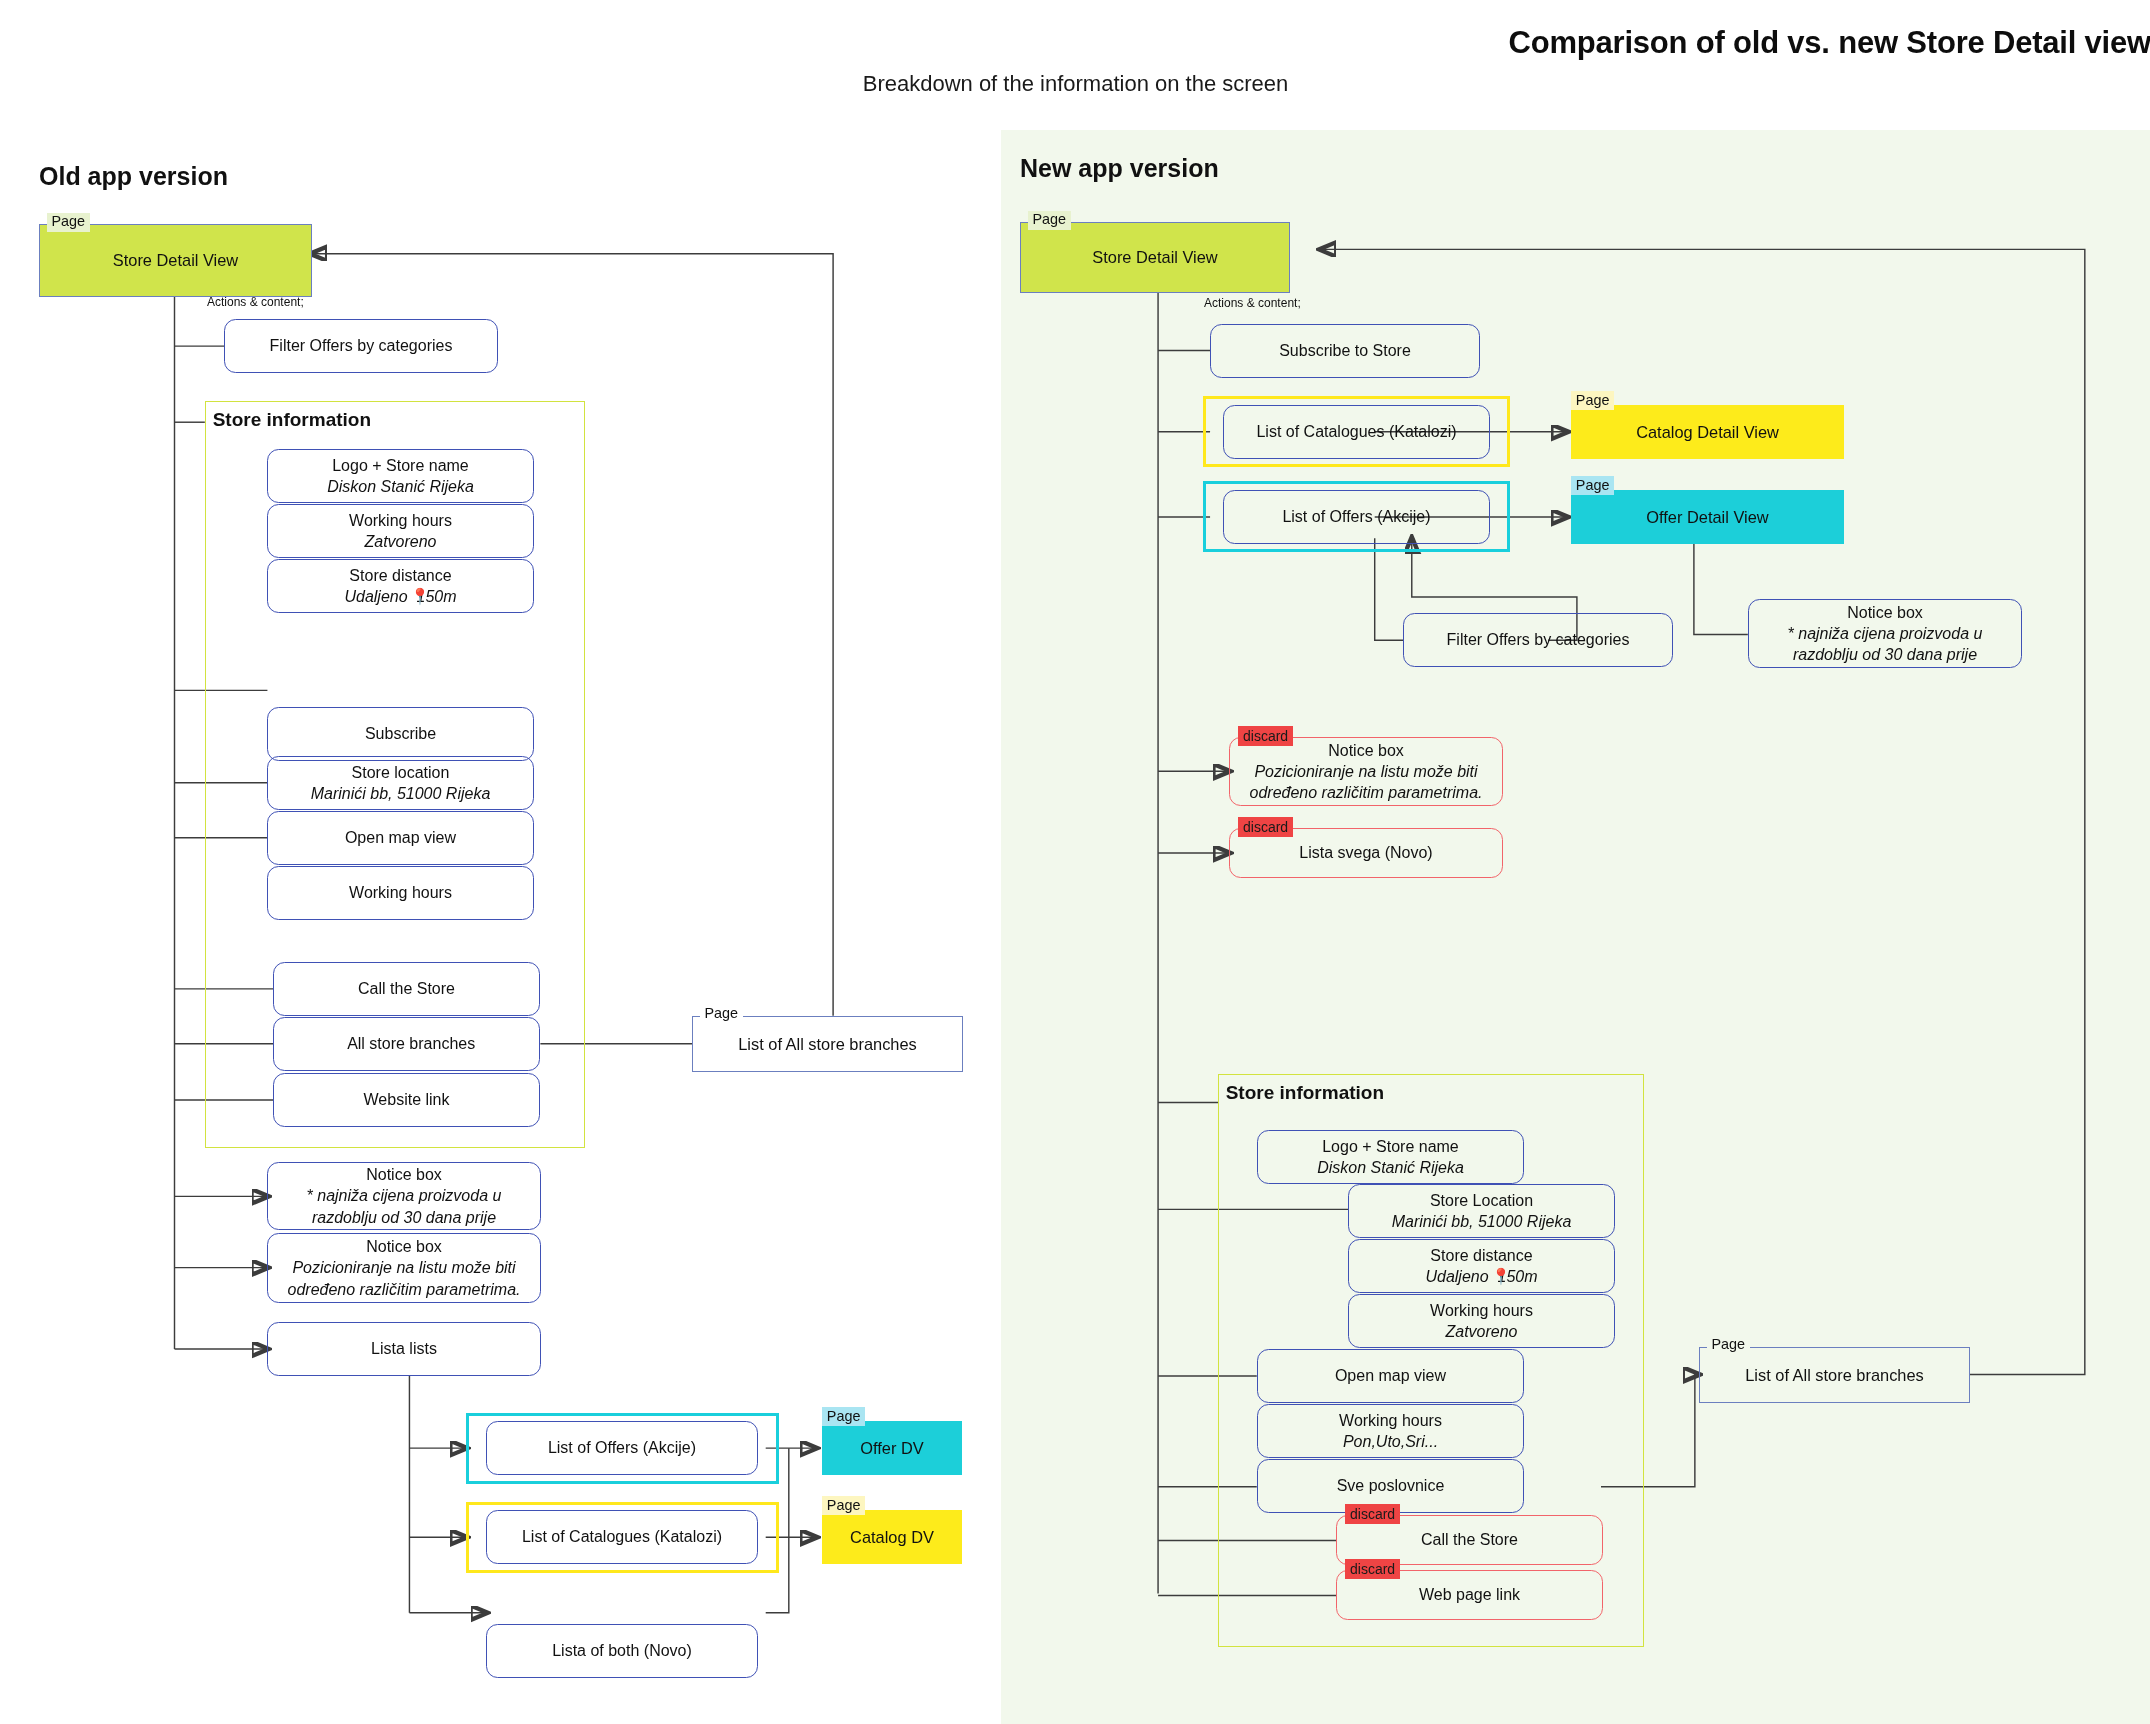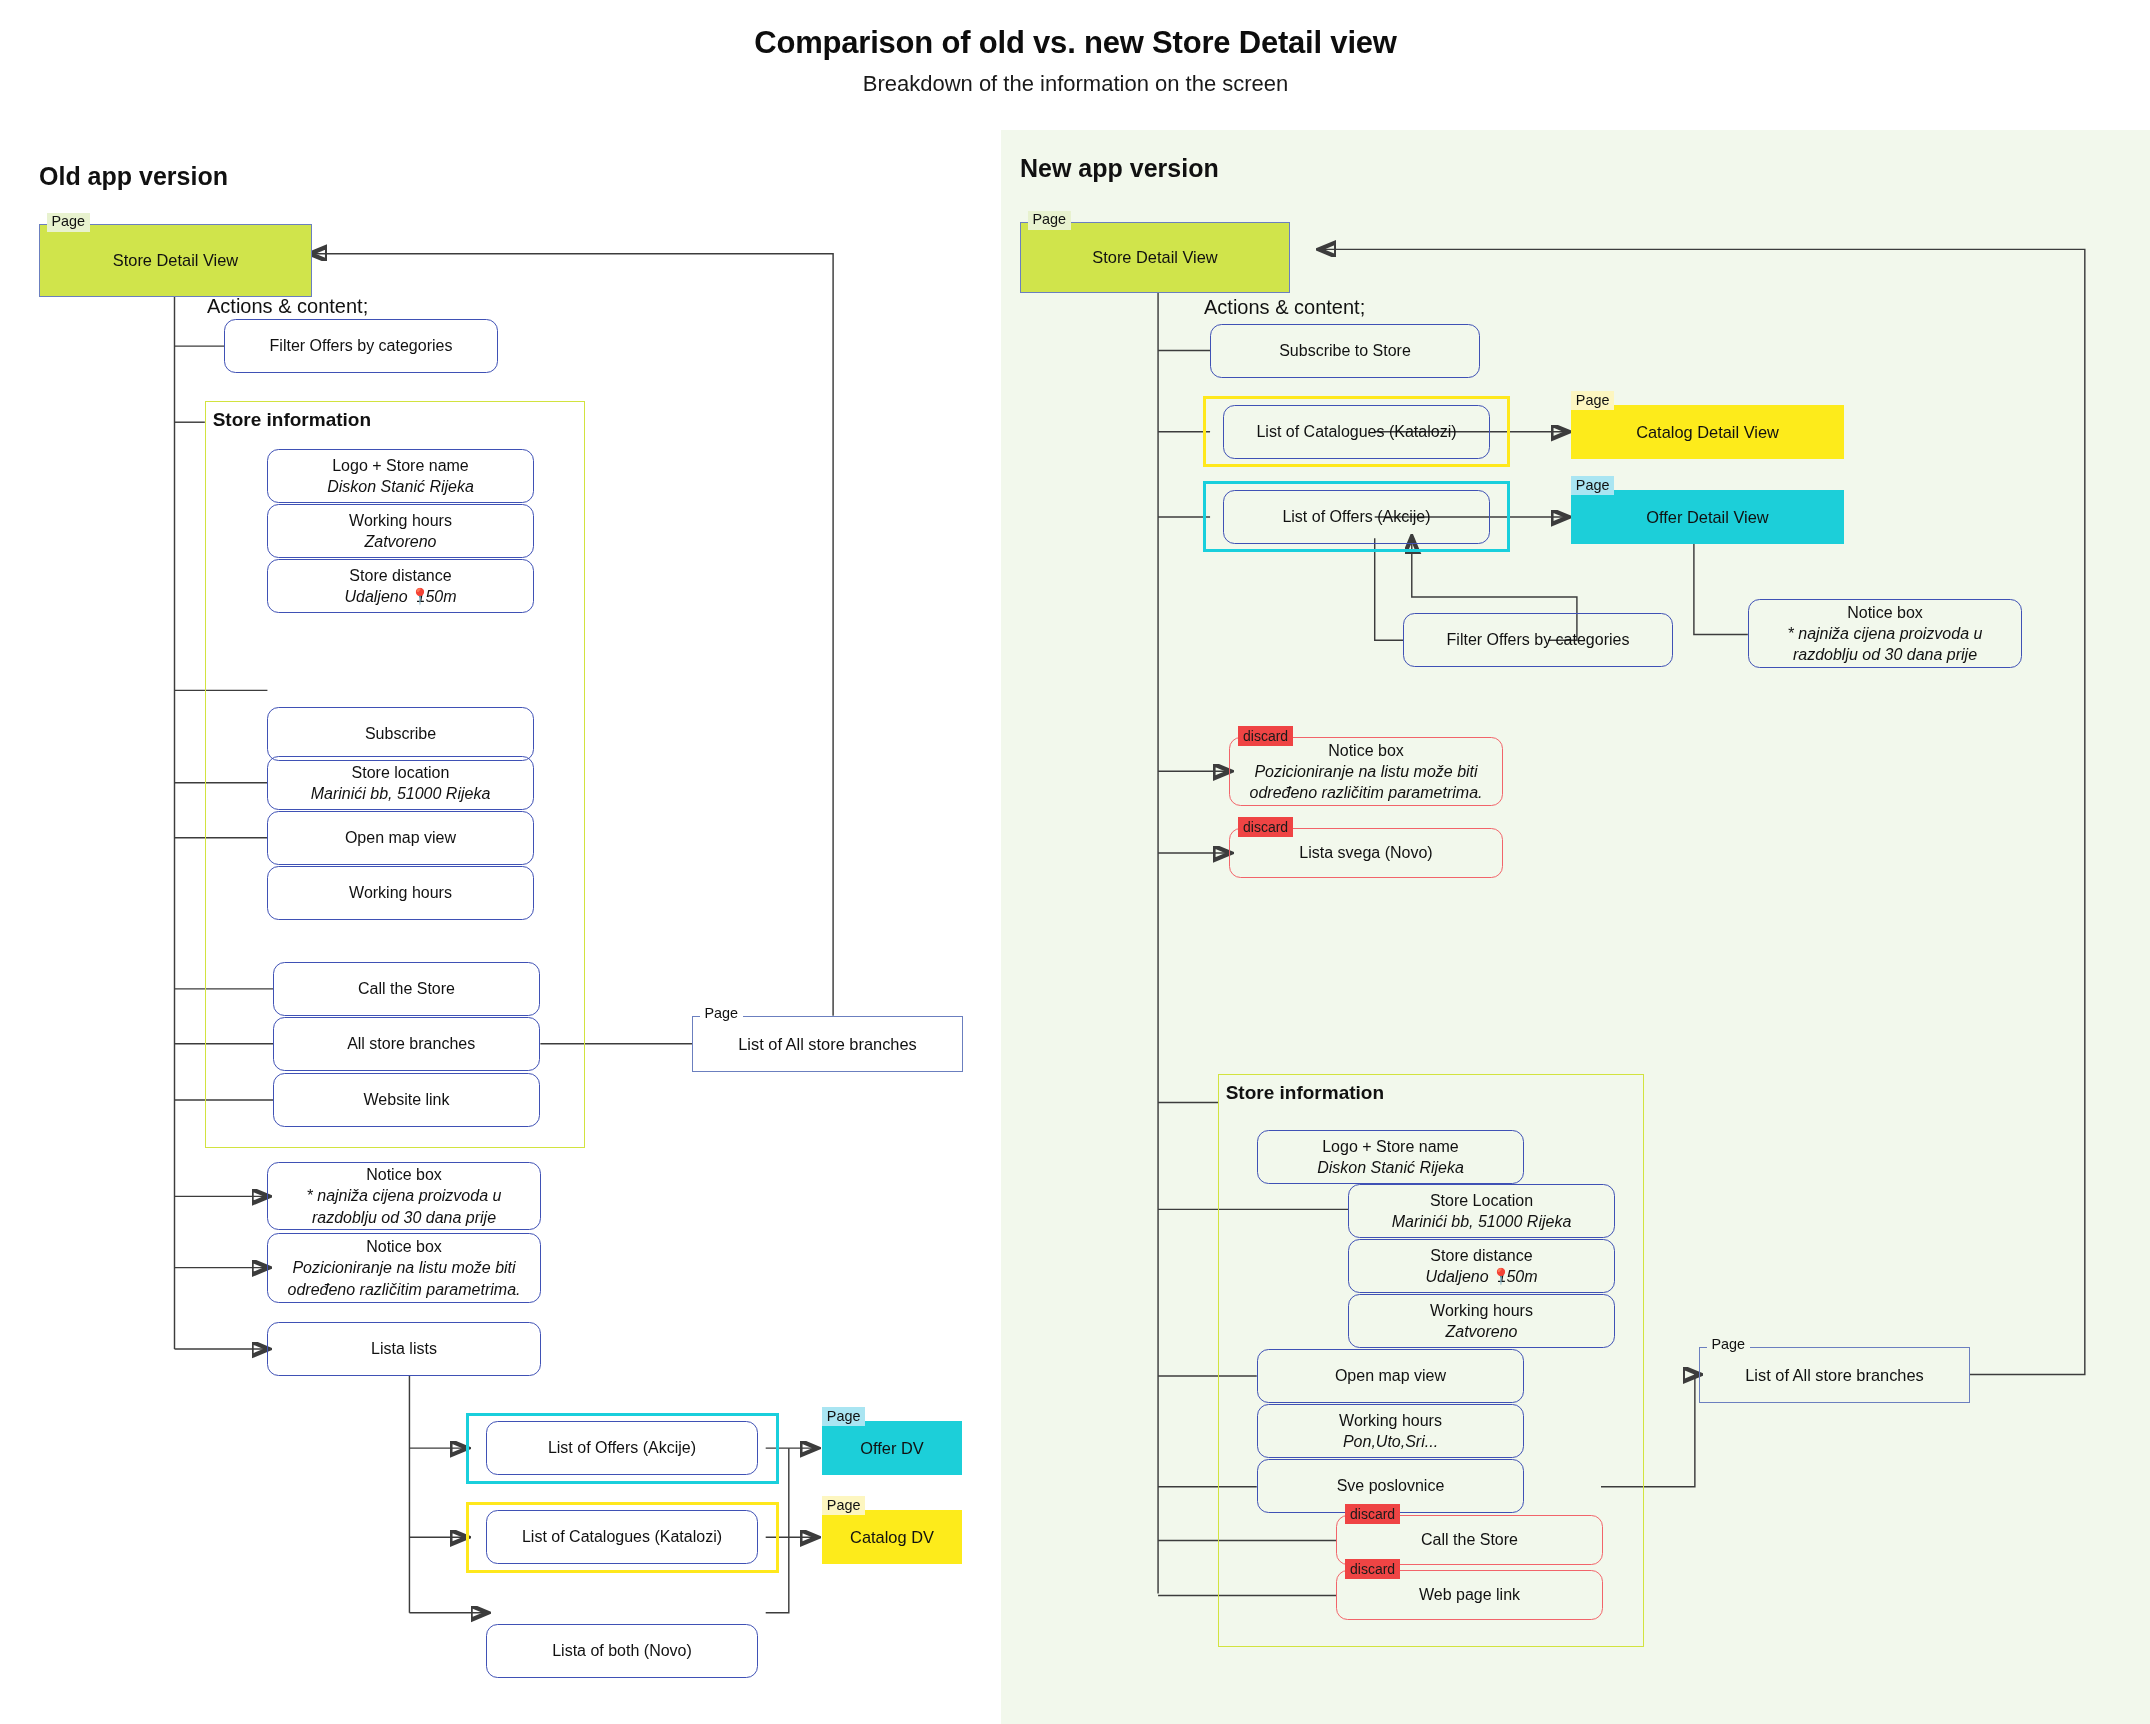--- a/index.html
+++ b/index.html
@@ -16,21 +16,21 @@
   
   .panel-new-bg{
     position:absolute;
     left:1001px;top:130px;width:1149px;height:1594px;
     background:#f2f8ec;
   }
 
   
   .doc-title{
     position:absolute;left:0;top:25px;width:2151px;
-    text-align:center;
+    text-align:right;
     font-size:31px;font-weight:bold;letter-spacing:-0.2px;
     color:#0d0d0d;
   }
   .doc-sub{
     position:absolute;left:0;top:71px;width:2151px;
     text-align:center;
     font-size:22px;font-weight:normal;
     color:#1a1a1a;
   }
   .panel-title{
@@ -96,21 +96,21 @@
     background:transparent;
   }
   .group .gtitle{
     position:absolute;left:6.7px;top:6.7px;
     font-size:19px;font-weight:bold;color:#111;
     white-space:nowrap;
   }
 
   
   .freelabel{
-    position:absolute;font-size:20px;color:#111;white-space:nowrap;
+    position:absolute;font-size:12px;color:#111;white-space:nowrap;
   }
 
   
   svg.wires{position:absolute;left:0;top:0;width:2151px;height:1724px;pointer-events:none;}
   svg.wires path,svg.wires line{fill:none;stroke:#3c3c3c;stroke-width:3;}
 
   .pin{color:#e8443a;font-style:normal;}
 </style>
 </head>
 <body>

